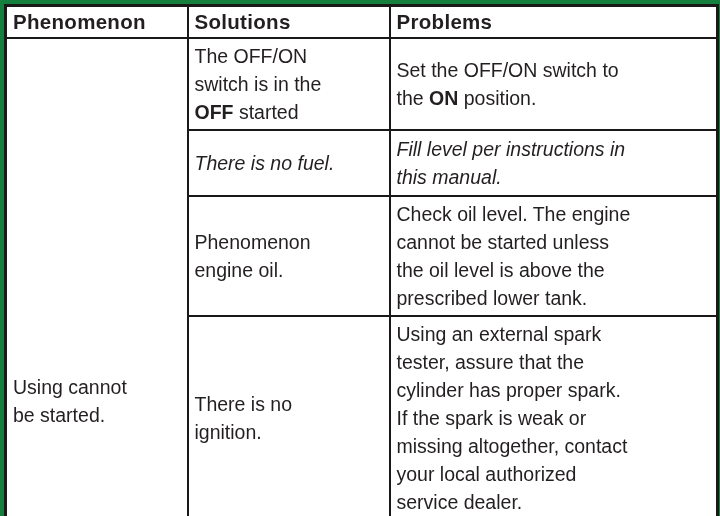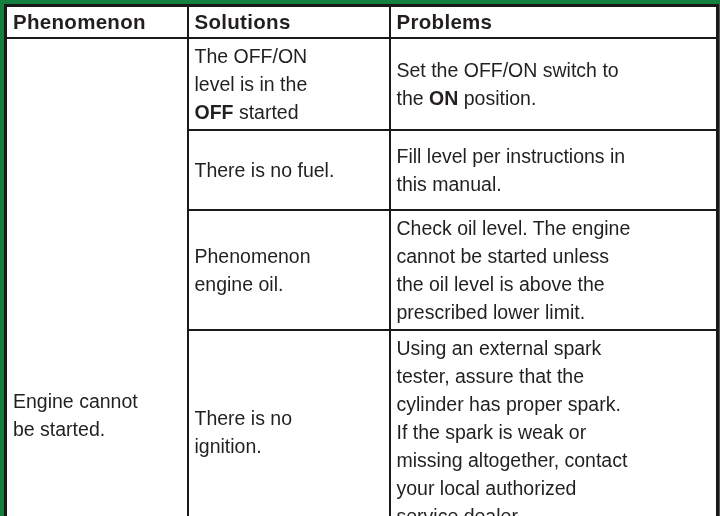--- a/index.html
+++ b/index.html
@@ -50,21 +50,21 @@
   td {
     font-size: 19.5px;
     line-height: 28px;
     padding: 3px 5px 3px 6px;
     vertical-align: middle;
     white-space: pre-line;
   }
   td b { font-weight: 700; }
 
   tr.r1 { height: 89px; }
-  tr.r2 { height: 80px; }
+  tr.r2 { height: 66px; font-style: italic; }
   tr.r3 { height: 118px; }
   tr.r4 { height: 199px; }
 
   td.cell-phenomenon {
     vertical-align: bottom;
     padding-bottom: 90px;
   }
 </style>
 </head>
 <body>
@@ -79,41 +79,41 @@
     <thead>
       <tr>
         <th>Phenomenon</th>
         <th>Solutions</th>
         <th>Problems</th>
       </tr>
     </thead>
     <tbody>
       <tr class="r1">
         <td class="cell-phenomenon" rowspan="4">
-          <span>Engine cannot
+          <span>Using cannot
 be started.</span>
         </td>
         <td><span>The OFF/ON
-level is in the
+switch is in the
 </span><b>OFF</b><span> started</span></td>
         <td><span>Set the OFF/ON switch to
 the </span><b>ON</b><span> position.</span></td>
       </tr>
       <tr class="r2">
         <td>There is no fuel.</td>
         <td>Fill level per instructions in
 this manual.</td>
       </tr>
       <tr class="r3">
         <td>Phenomenon
 engine oil.</td>
         <td>Check oil level. The engine
 cannot be started unless
 the oil level is above the
-prescribed lower limit.</td>
+prescribed lower tank.</td>
       </tr>
       <tr class="r4">
         <td>There is no
 ignition.</td>
         <td>Using an external spark
 tester, assure that the
 cylinder has proper spark.
 If the spark is weak or
 missing altogether, contact
 your local authorized

